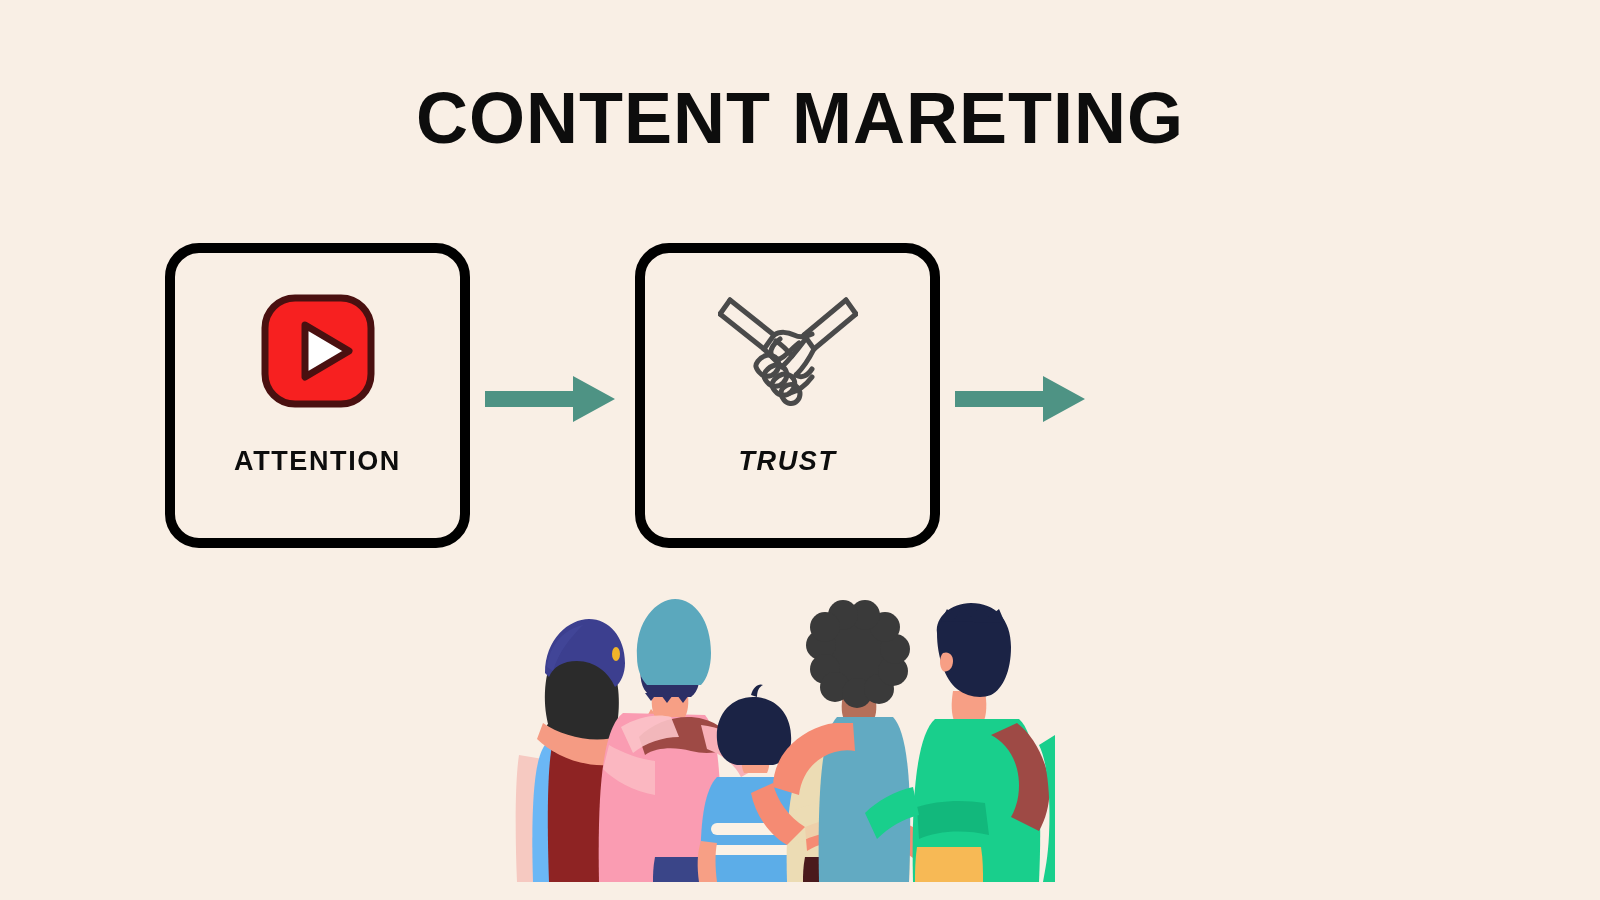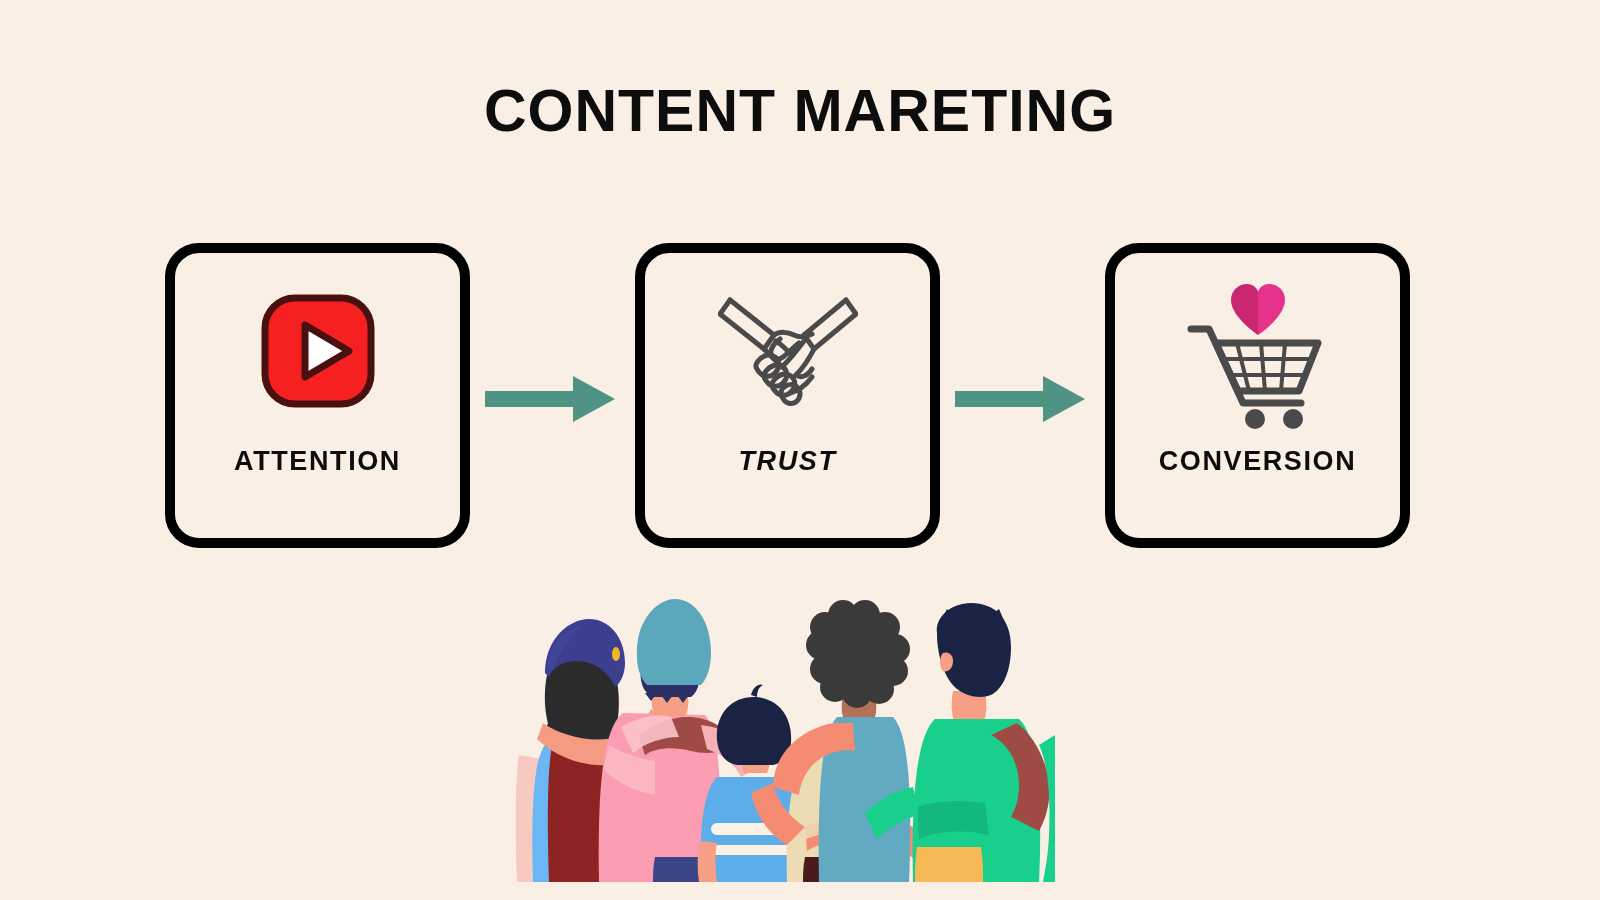--- a/index.html
+++ b/index.html
@@ -24,21 +24,21 @@
   }
 
   
   .page-title {
     position: absolute;
     top: 82px;
     left: 0;
     width: 1600px;
     text-align: center;
     font-family: "Liberation Sans", sans-serif;
-    font-size: 59px;
+    font-size: 72px;
     font-weight: bold;
     letter-spacing: 1px;
     color: #0d0d0d;
     line-height: 1;
     white-space: nowrap;
   }
 
   
   .stage-row {
     position: absolute;
@@ -151,48 +151,20 @@
             <path d="M64 106 C69 101 75 100 79 104 C83 108 83 114 79 118 C75 122 69 121 66 117 C63 113 62 110 64 106 Z"></path>
 
             <path d="M78 92 C84 96 90 92 94 86"></path>
             <path d="M72 110 C80 108 88 102 94 94"></path>
           </g>
         </svg>
       </div>
       <div class="stage-label">TRUST</div>
     </div>
 
-    <div class="stage-card c2">
-      <div class="stage-icon-wrap">
-        <svg width="150" height="160" viewBox="0 0 150 160" aria-hidden="true">
-
-          <g>
-            <path d="M75 64 C75 64 48 46 48 29 C48 19 56 13 64 13 C70 13 74 17 75 21 L75 64 Z" fill="#c9276f"></path>
-            <path d="M75 64 C75 64 102 46 102 29 C102 19 94 13 86 13 C80 13 76 17 75 21 L75 64 Z" fill="#e5338b"></path>
-          </g>
-
-          <g fill="none" stroke="#4a4a4a" stroke-width="7" stroke-linecap="round" stroke-linejoin="round">
-            <path d="M8 58 L26 58 L60 132 L118 132"></path>
-            <path d="M33 72 L135 72 L116 120 L55 120 Z"></path>
-          </g>
-
-          <g stroke="#4a4a4a" stroke-width="4" stroke-linecap="round">
-            <line x1="39" y1="88" x2="128" y2="88"></line>
-            <line x1="46" y1="104" x2="121" y2="104"></line>
-            <line x1="54" y1="72" x2="66" y2="120"></line>
-            <line x1="78" y1="72" x2="82" y2="120"></line>
-            <line x1="102" y1="72" x2="98" y2="120"></line>
-          </g>
-
-          <circle cx="72" cy="148" r="10" fill="#4a4a4a"></circle>
-          <circle cx="110" cy="148" r="10" fill="#4a4a4a"></circle>
-        </svg>
-      </div>
-      <div class="stage-label">CONVERSION</div>
-    </div>
   </div>
 
   <div class="flow-arrow a0">
     <svg width="130" height="50" viewBox="0 0 130 50" aria-hidden="true">
       <path d="M0 17 L88 17 L88 2 L130 25 L88 48 L88 33 L0 33 Z" fill="#4e9384"></path>
     </svg>
   </div>
 
   <div class="flow-arrow a1">
     <svg width="130" height="50" viewBox="0 0 130 50" aria-hidden="true">

